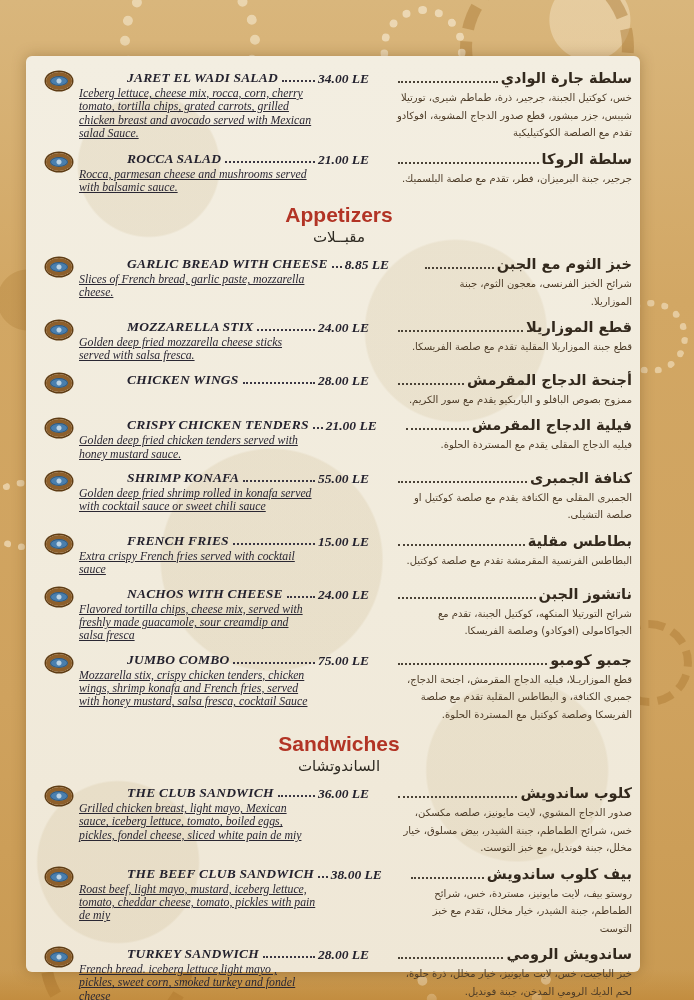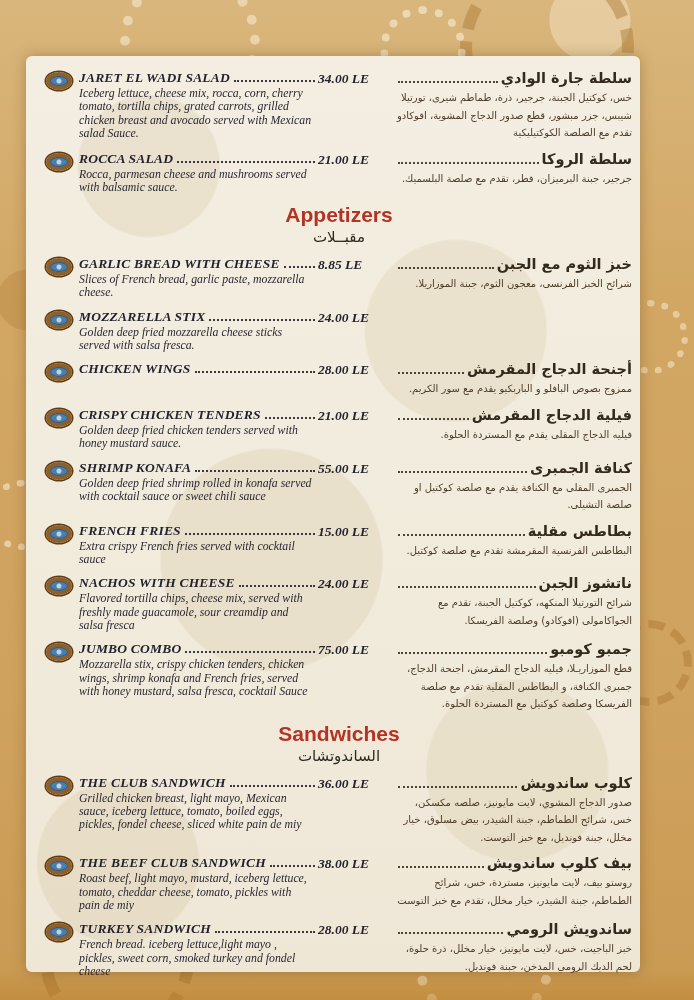--- a/index.html
+++ b/index.html
@@ -37,24 +37,24 @@
     box-shadow:0 0 14px rgba(92,60,18,.35);
     padding:14px 8px 8px 20px;box-sizing:border-box;
   }
 
   .menu-item{display:flex;align-items:flex-start;margin-bottom:9px;}
   .en-col{flex:0 0 272px;display:flex;gap:7px;}
   .bullet{flex:0 0 18px;width:10px;height:10px;margin-top:2px;border-radius:50%;
     background:radial-gradient(circle,#bcd3e4 0 2px,#4a7fae 3px);
     border:4px solid #8d5f2b;box-shadow:0 0 0 1.5px #5e3c14, inset 0 0 0 1px #2e5a82;}
   .en-text{flex:1;min-width:0;}
-  .name-line{display:flex;align-items:baseline;}
+  .name-line{display:flex;align-items:baseline;margin-left:48px;}
   .en-name{font-style:italic;font-weight:bold;font-size:13.5px;color:#24222e;white-space:nowrap;letter-spacing:.2px;}
   .dots{flex:1;border-bottom:2px dotted #3a3642;margin:0 3px 3px 4px;min-width:10px;}
-  .en-desc{font-style:italic;font-size:11.8px;line-height:1.13;color:#2a2733;margin-top:1px;padding-right:6px;}
+  .en-desc{font-style:italic;font-size:11.8px;line-height:1.13;color:#2a2733;margin-top:1px;padding-right:6px;text-decoration:underline;}
   .price-col{flex:0 0 74px;font-style:italic;font-weight:bold;font-size:13.5px;color:#24222e;padding-top:1px;}
   .ar-col{flex:1;min-width:0;direction:rtl;padding-left:2px;}
   .ar-name-line{display:flex;align-items:baseline;}
   .ar-name{font-family:"DejaVu Sans",sans-serif;font-weight:bold;font-size:14.5px;color:#33291d;white-space:nowrap;}
   .ar-name-line .dots{border-bottom-color:#4a4236;margin-bottom:4px;}
   .ar-desc{font-family:"DejaVu Sans",sans-serif;font-size:10px;line-height:1.75;color:#4c3b27;text-align:right;margin-top:2px;}
 
   .section-header{text-align:center;margin:0 0 10px;}
   .header-en{font-family:"Liberation Sans",sans-serif;font-weight:bold;font-size:21px;color:var(--accent,#b23425);}
   .header-ar{font-family:"DejaVu Sans",sans-serif;font-weight:normal;font-size:15px;color:#2e2a22;margin-top:1px;letter-spacing:1px;}
@@ -142,20 +142,27 @@
       <span class="bullet"></span>
       <div class="en-text">
         <div class="name-line">
           <span class="en-name">MOZZARELLA STIX</span>
           <span class="dots"></span>
         </div>
         <div class="en-desc">Golden deep fried mozzarella cheese sticks served with salsa fresca.</div>
       </div>
     </div>
     <div class="price-col">24.00 LE</div>
+    <div class="ar-col">
+      <div class="ar-name-line">
+        <span class="ar-name">قطع الموزاريلا</span>
+        <span class="dots"></span>
+      </div>
+      <div class="ar-desc">قطع جبنة الموزاريلا المقلية تقدم مع صلصة الفريسكا.</div>
+    </div>
   </div>
     <div class="menu-item">
     <div class="en-col">
       <span class="bullet"></span>
       <div class="en-text">
         <div class="name-line">
           <span class="en-name">CHICKEN WINGS</span>
           <span class="dots"></span>
         </div>
       </div>

